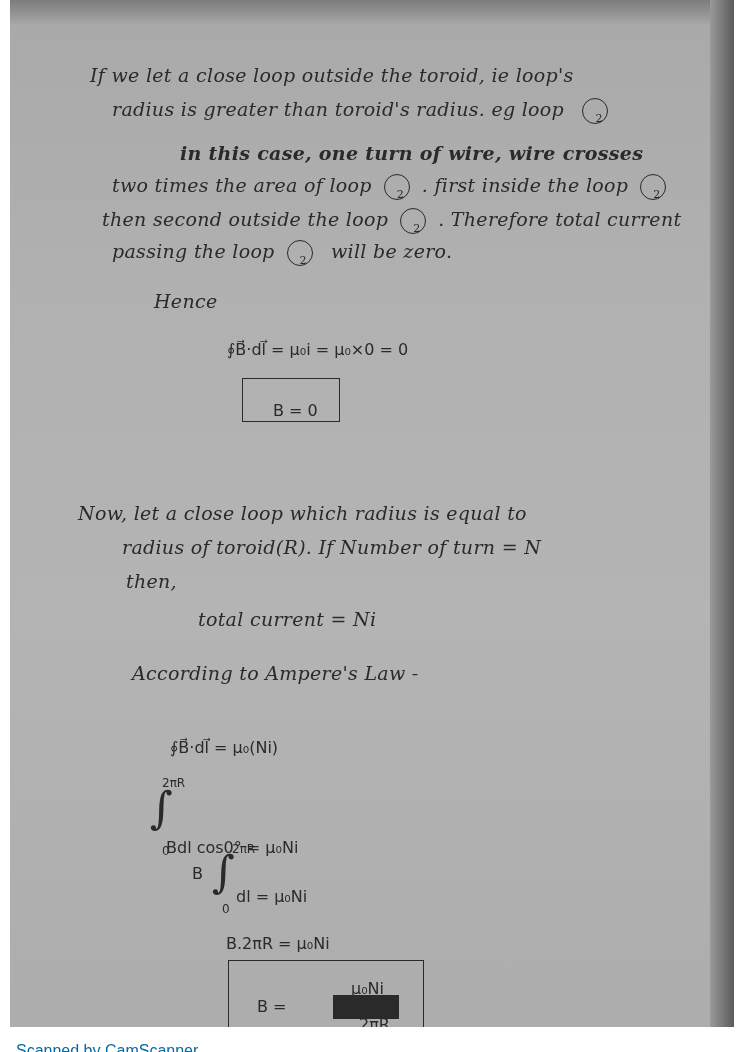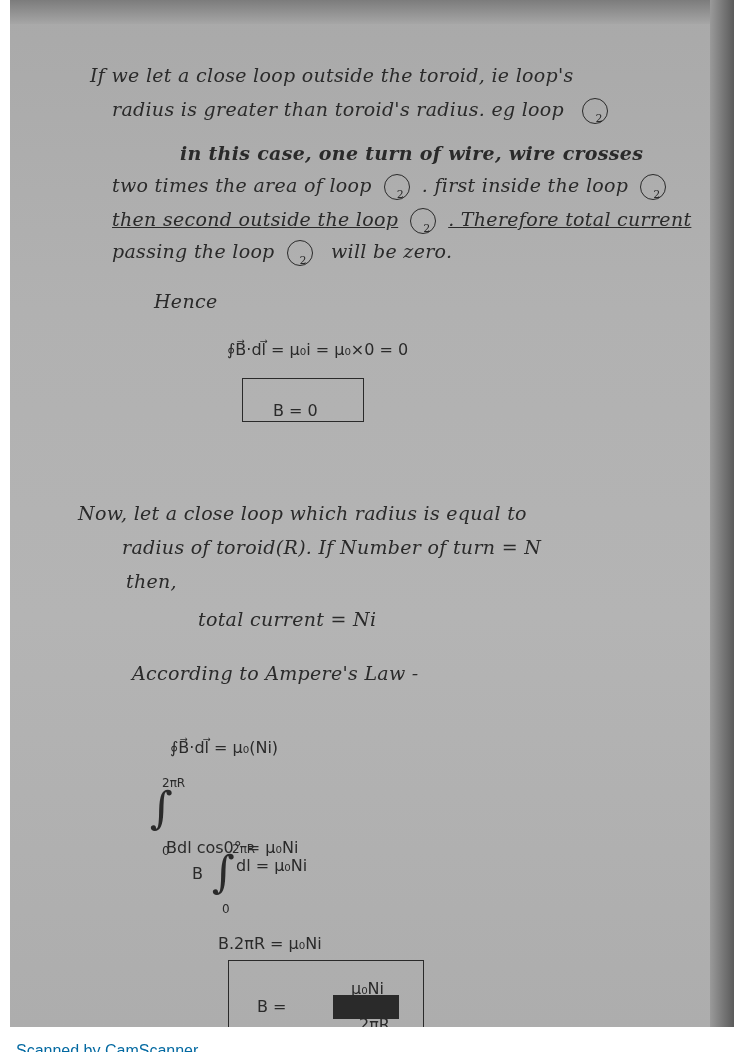--- a/index.html
+++ b/index.html
@@ -66,32 +66,32 @@
 
   <div class="hw" style="left:68px; top:52px;">If we let a close loop outside the toroid, ie loop's</div>
   <div class="hw" style="left:78px; top:86px;">
     <span>radius is greater than toroid's radius. eg loop</span>
     <span class="circ">2</span>
   </div>
   <div class="hw" style="left:158px; top:130px;font-weight:bold;">in this case, one turn of wire, wire crosses</div>
   <div class="hw" style="left:78px; top:162px;">
     <span>two times the area of loop</span><span class="circ">2</span><span>. first inside the loop</span><span class="circ">2</span>
   </div>
-  <div class="hw" style="left:78px; top:196px;text-decoration:underline;">
+  <div class="hw" style="left:68px; top:196px;">
     <span>then second outside the loop</span><span class="circ">2</span><span>. Therefore total current</span>
   </div>
   <div class="hw" style="left:78px; top:228px;">
     <span>passing the loop</span><span class="circ">2</span>
     <span>will be zero.</span>
   </div>
 
   <div class="hw" style="left:132px; top:278px;">Hence</div>
   <div class="math" style="left:205px; top:328px;">∮B⃗·dl⃗  = μ₀i = μ₀×0  = 0</div>
 
-  <div class="box" style="left:232px; top:378px; width:122px; height:44px;">
+  <div class="box" style="left:232px; top:378px; width:98px; height:44px;">
     <div class="math" style="left:18px; top:10px;">B = 0</div>
   </div>
 
   <div class="hw" style="left:100px; top:524px;">radius of toroid(R). If Number of turn = N</div>
   <div class="hw" style="left:56px; top:490px;">Now, let a close loop which radius is equal to</div>
   <div class="hw" style="left:104px; top:558px;">then,</div>
 
   <div class="hw" style="left:176px; top:596px;">total current = Ni</div>
   <div class="hw" style="left:110px; top:650px;">According to Ampere's Law -</div>
 
@@ -99,23 +99,23 @@
 
   <div class="int" style="left:128px; top:770px;">∫</div>
   <div class="math small" style="left:140px; top:764px;">2πR</div>
   <div class="math small" style="left:140px; top:832px;">0</div>
   <div class="math" style="left:144px; top:786px;margin-top:40px;">Bdl cos0°  = μ₀Ni</div>
 
   <div class="math" style="left:170px; top:852px;">B</div>
   <div class="int" style="left:190px; top:834px;">∫</div>
   <div class="math small" style="left:210px; top:830px;">2πR</div>
   <div class="math small" style="left:200px; top:890px;">0</div>
-  <div class="math" style="left:214px; top:844px;">dl   = μ₀Ni</div>
+  <div class="math" style="left:214px; top:875px;">dl   = μ₀Ni</div>
 
-  <div class="math" style="left:196px; top:922px;">B.2πR = μ₀Ni</div>
+  <div class="math" style="left:204px; top:922px;">B.2πR = μ₀Ni</div>
 
   <div class="box" style="left:218px; top:960px; width:196px; height:80px;">
     <div class="math" style="left:16px; top:24px;">B  =</div>
     <div class="math" style="left:110px; top:6px;text-align:right;">μ₀Ni</div>
     <div class="frac-line" style="left:104px; top:34px; width:66px;"></div>
     <div class="math" style="left:118px; top:42px;">2πR</div>
   </div>
 </div>
 
 <div class="footer">Scanned by CamScanner</div>

